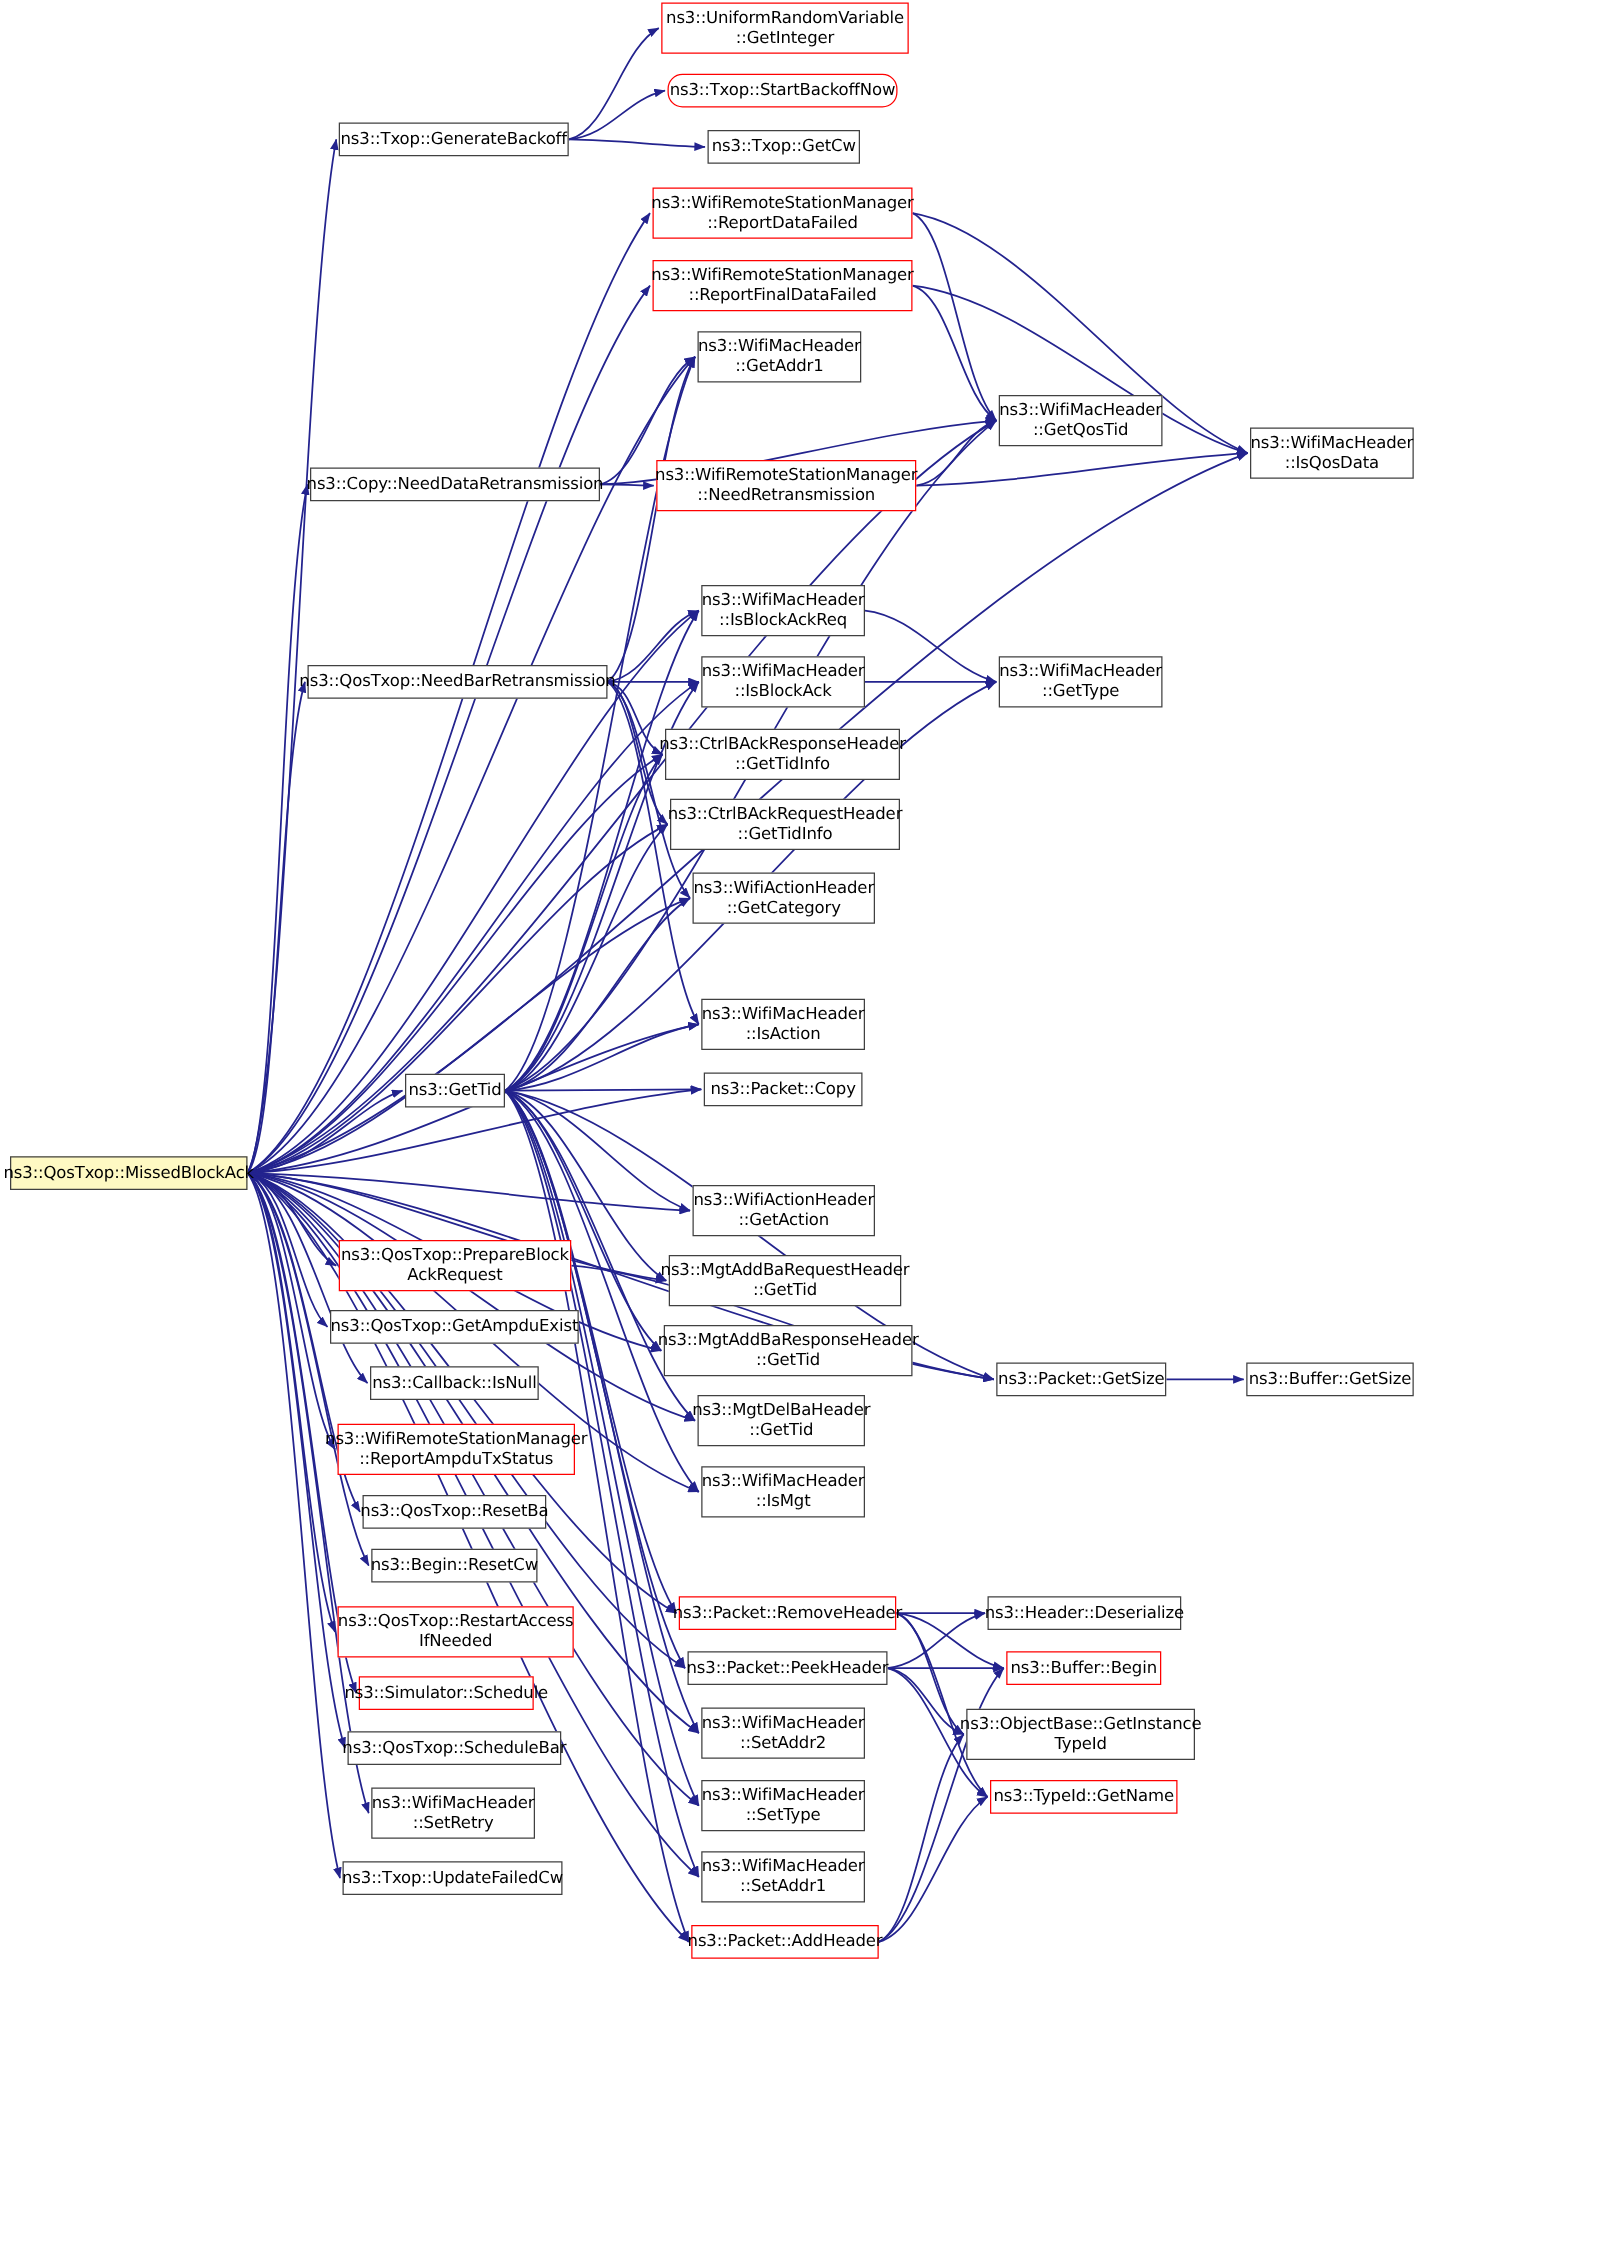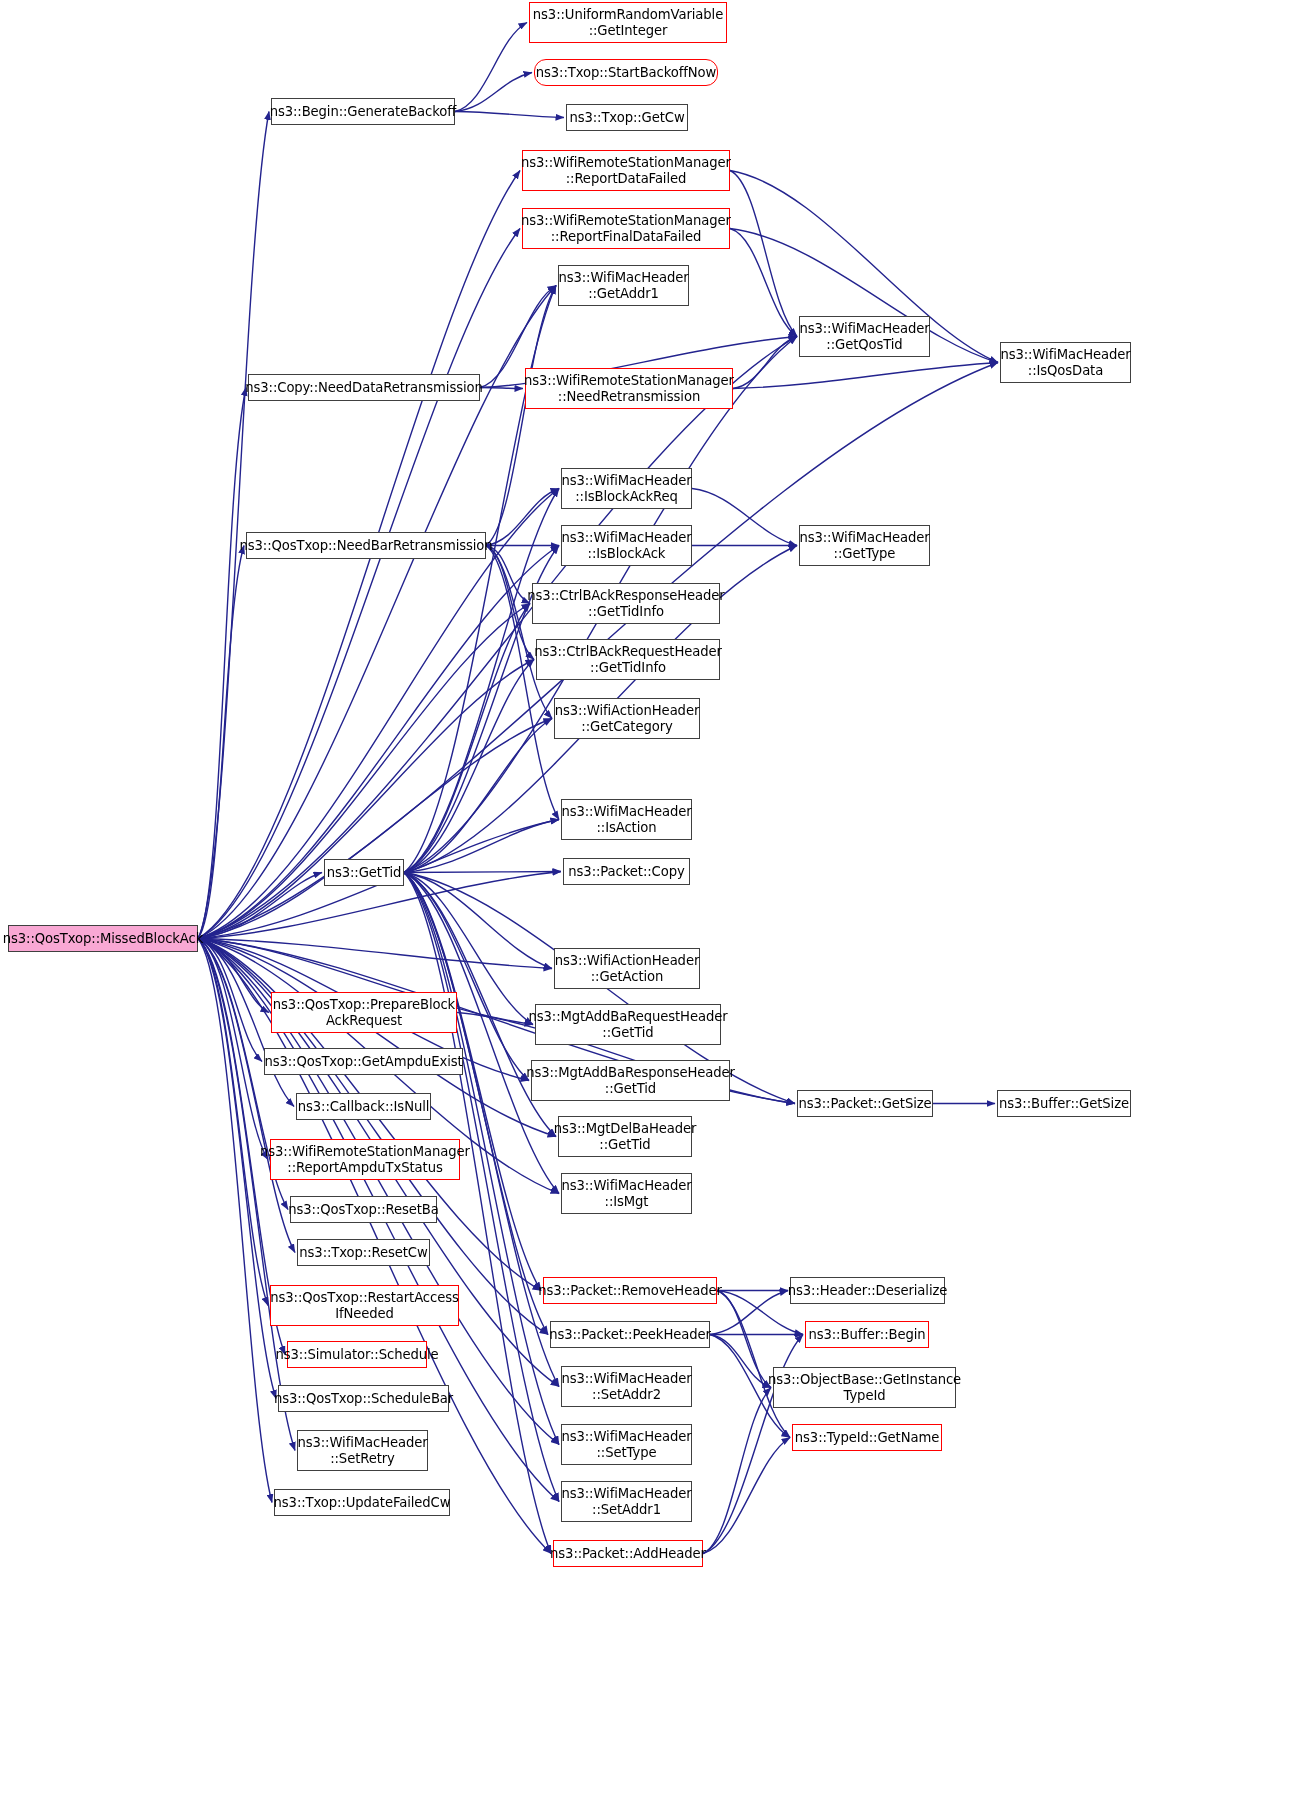--- a/index.html
+++ b/index.html
@@ -39,21 +39,21 @@
     color: #000000;
     letter-spacing: -0.1px;
     white-space: pre-line;
     padding: 0 3px;
     z-index: 5;
   }
   .node.red {
     border-color: #ff0000;
   }
   .node.root {
-    background: #f9a8d4;
+    background: #fef9c3;
     border-color: #404040;
   }
 </style>
 </head>
 <body>
 
 <div id="graph-root">
   <svg id="edge-layer" viewBox="0 0 1299 1793" width="1299" height="1793" xmlns="http://www.w3.org/2000/svg">
     <defs>
       <marker id="ah" markerWidth="9" markerHeight="7" refX="8.5" refY="3.5" orient="auto" markerUnits="userSpaceOnUse">
@@ -152,21 +152,21 @@
         <path d="M710,1334.5 C738.3,1338.74 744.225,1377.96 771,1387.5"></path>
         <path d="M710,1334.5 C744,1342.74 758,1418.96 790,1437.5"></path>
         <path d="M703,1553.5 C743,1535.98 765.5,1373.92 803,1334.5"></path>
         <path d="M703,1553.5 C733.4,1540.22 742.3,1417.38 771,1387.5"></path>
         <path d="M703,1553.5 C739.1,1544.22 756.075,1458.38 790,1437.5"></path>
         <path d="M933,1103.5 C961.6,1103.5 967.95,1103.5 995,1103.5"></path>
         <path d="M457,1012.5 C552.176,1019.78 677.178,1087.12 795,1103.5"></path>
       </g>
   </svg>
 <div class="node root" style="left: 8px; top: 925px; width: 190px; height: 27px;"><span>ns3::QosTxop::MissedBlockAck</span></div>
-    <div class="node" style="left: 271px; top: 98px; width: 184px; height: 27px;"><span>ns3::Begin::GenerateBackoff</span></div>
+    <div class="node" style="left: 271px; top: 98px; width: 184px; height: 27px;"><span>ns3::Txop::GenerateBackoff</span></div>
     <div class="node red" style="left: 529px; top: 2px; width: 198px; height: 41px;"><span>ns3::UniformRandomVariable
 ::GetInteger</span></div>
     <div class="node red" style="left: 534px; top: 59px; width: 184px; height: 27px; border-radius: 12px;"><span>ns3::Txop::StartBackoffNow</span></div>
     <div class="node" style="left: 566px; top: 104px; width: 122px; height: 27px;"><span>ns3::Txop::GetCw</span></div>
     <div class="node red" style="left: 522px; top: 150px; width: 208px; height: 41px;"><span>ns3::WifiRemoteStationManager
 ::ReportDataFailed</span></div>
     <div class="node red" style="left: 522px; top: 208px; width: 208px; height: 41px;"><span>ns3::WifiRemoteStationManager
 ::ReportFinalDataFailed</span></div>
     <div class="node" style="left: 558px; top: 265px; width: 131px; height: 41px;"><span>ns3::WifiMacHeader
 ::GetAddr1</span></div>
@@ -206,21 +206,21 @@
     <div class="node" style="left: 296px; top: 1093px; width: 135px; height: 27px;"><span>ns3::Callback::IsNull</span></div>
     <div class="node" style="left: 797px; top: 1090px; width: 136px; height: 27px;"><span>ns3::Packet::GetSize</span></div>
     <div class="node" style="left: 997px; top: 1090px; width: 134px; height: 27px;"><span>ns3::Buffer::GetSize</span></div>
     <div class="node" style="left: 558px; top: 1116px; width: 134px; height: 41px;"><span>ns3::MgtDelBaHeader
 ::GetTid</span></div>
     <div class="node red" style="left: 270px; top: 1139px; width: 190px; height: 41px;"><span>ns3::WifiRemoteStationManager
 ::ReportAmpduTxStatus</span></div>
     <div class="node" style="left: 561px; top: 1173px; width: 131px; height: 41px;"><span>ns3::WifiMacHeader
 ::IsMgt</span></div>
     <div class="node" style="left: 290px; top: 1196px; width: 147px; height: 27px;"><span>ns3::QosTxop::ResetBa</span></div>
-    <div class="node" style="left: 297px; top: 1239px; width: 133px; height: 27px;"><span>ns3::Txop::ResetCw</span></div>
+    <div class="node" style="left: 297px; top: 1239px; width: 133px; height: 27px;"><span>ns3::Begin::ResetCw</span></div>
     <div class="node red" style="left: 270px; top: 1285px; width: 189px; height: 41px;"><span>ns3::QosTxop::RestartAccess
 IfNeeded</span></div>
     <div class="node red" style="left: 543px; top: 1277px; width: 174px; height: 27px;"><span>ns3::Packet::RemoveHeader</span></div>
     <div class="node" style="left: 790px; top: 1277px; width: 155px; height: 27px;"><span>ns3::Header::Deserialize</span></div>
     <div class="node red" style="left: 287px; top: 1341px; width: 140px; height: 27px;"><span>ns3::Simulator::Schedule</span></div>
     <div class="node" style="left: 550px; top: 1321px; width: 160px; height: 27px;"><span>ns3::Packet::PeekHeader</span></div>
     <div class="node red" style="left: 805px; top: 1321px; width: 124px; height: 27px;"><span>ns3::Buffer::Begin</span></div>
     <div class="node" style="left: 278px; top: 1385px; width: 171px; height: 27px;"><span>ns3::QosTxop::ScheduleBar</span></div>
     <div class="node" style="left: 773px; top: 1367px; width: 183px; height: 41px;"><span>ns3::ObjectBase::GetInstance
 TypeId</span></div>

